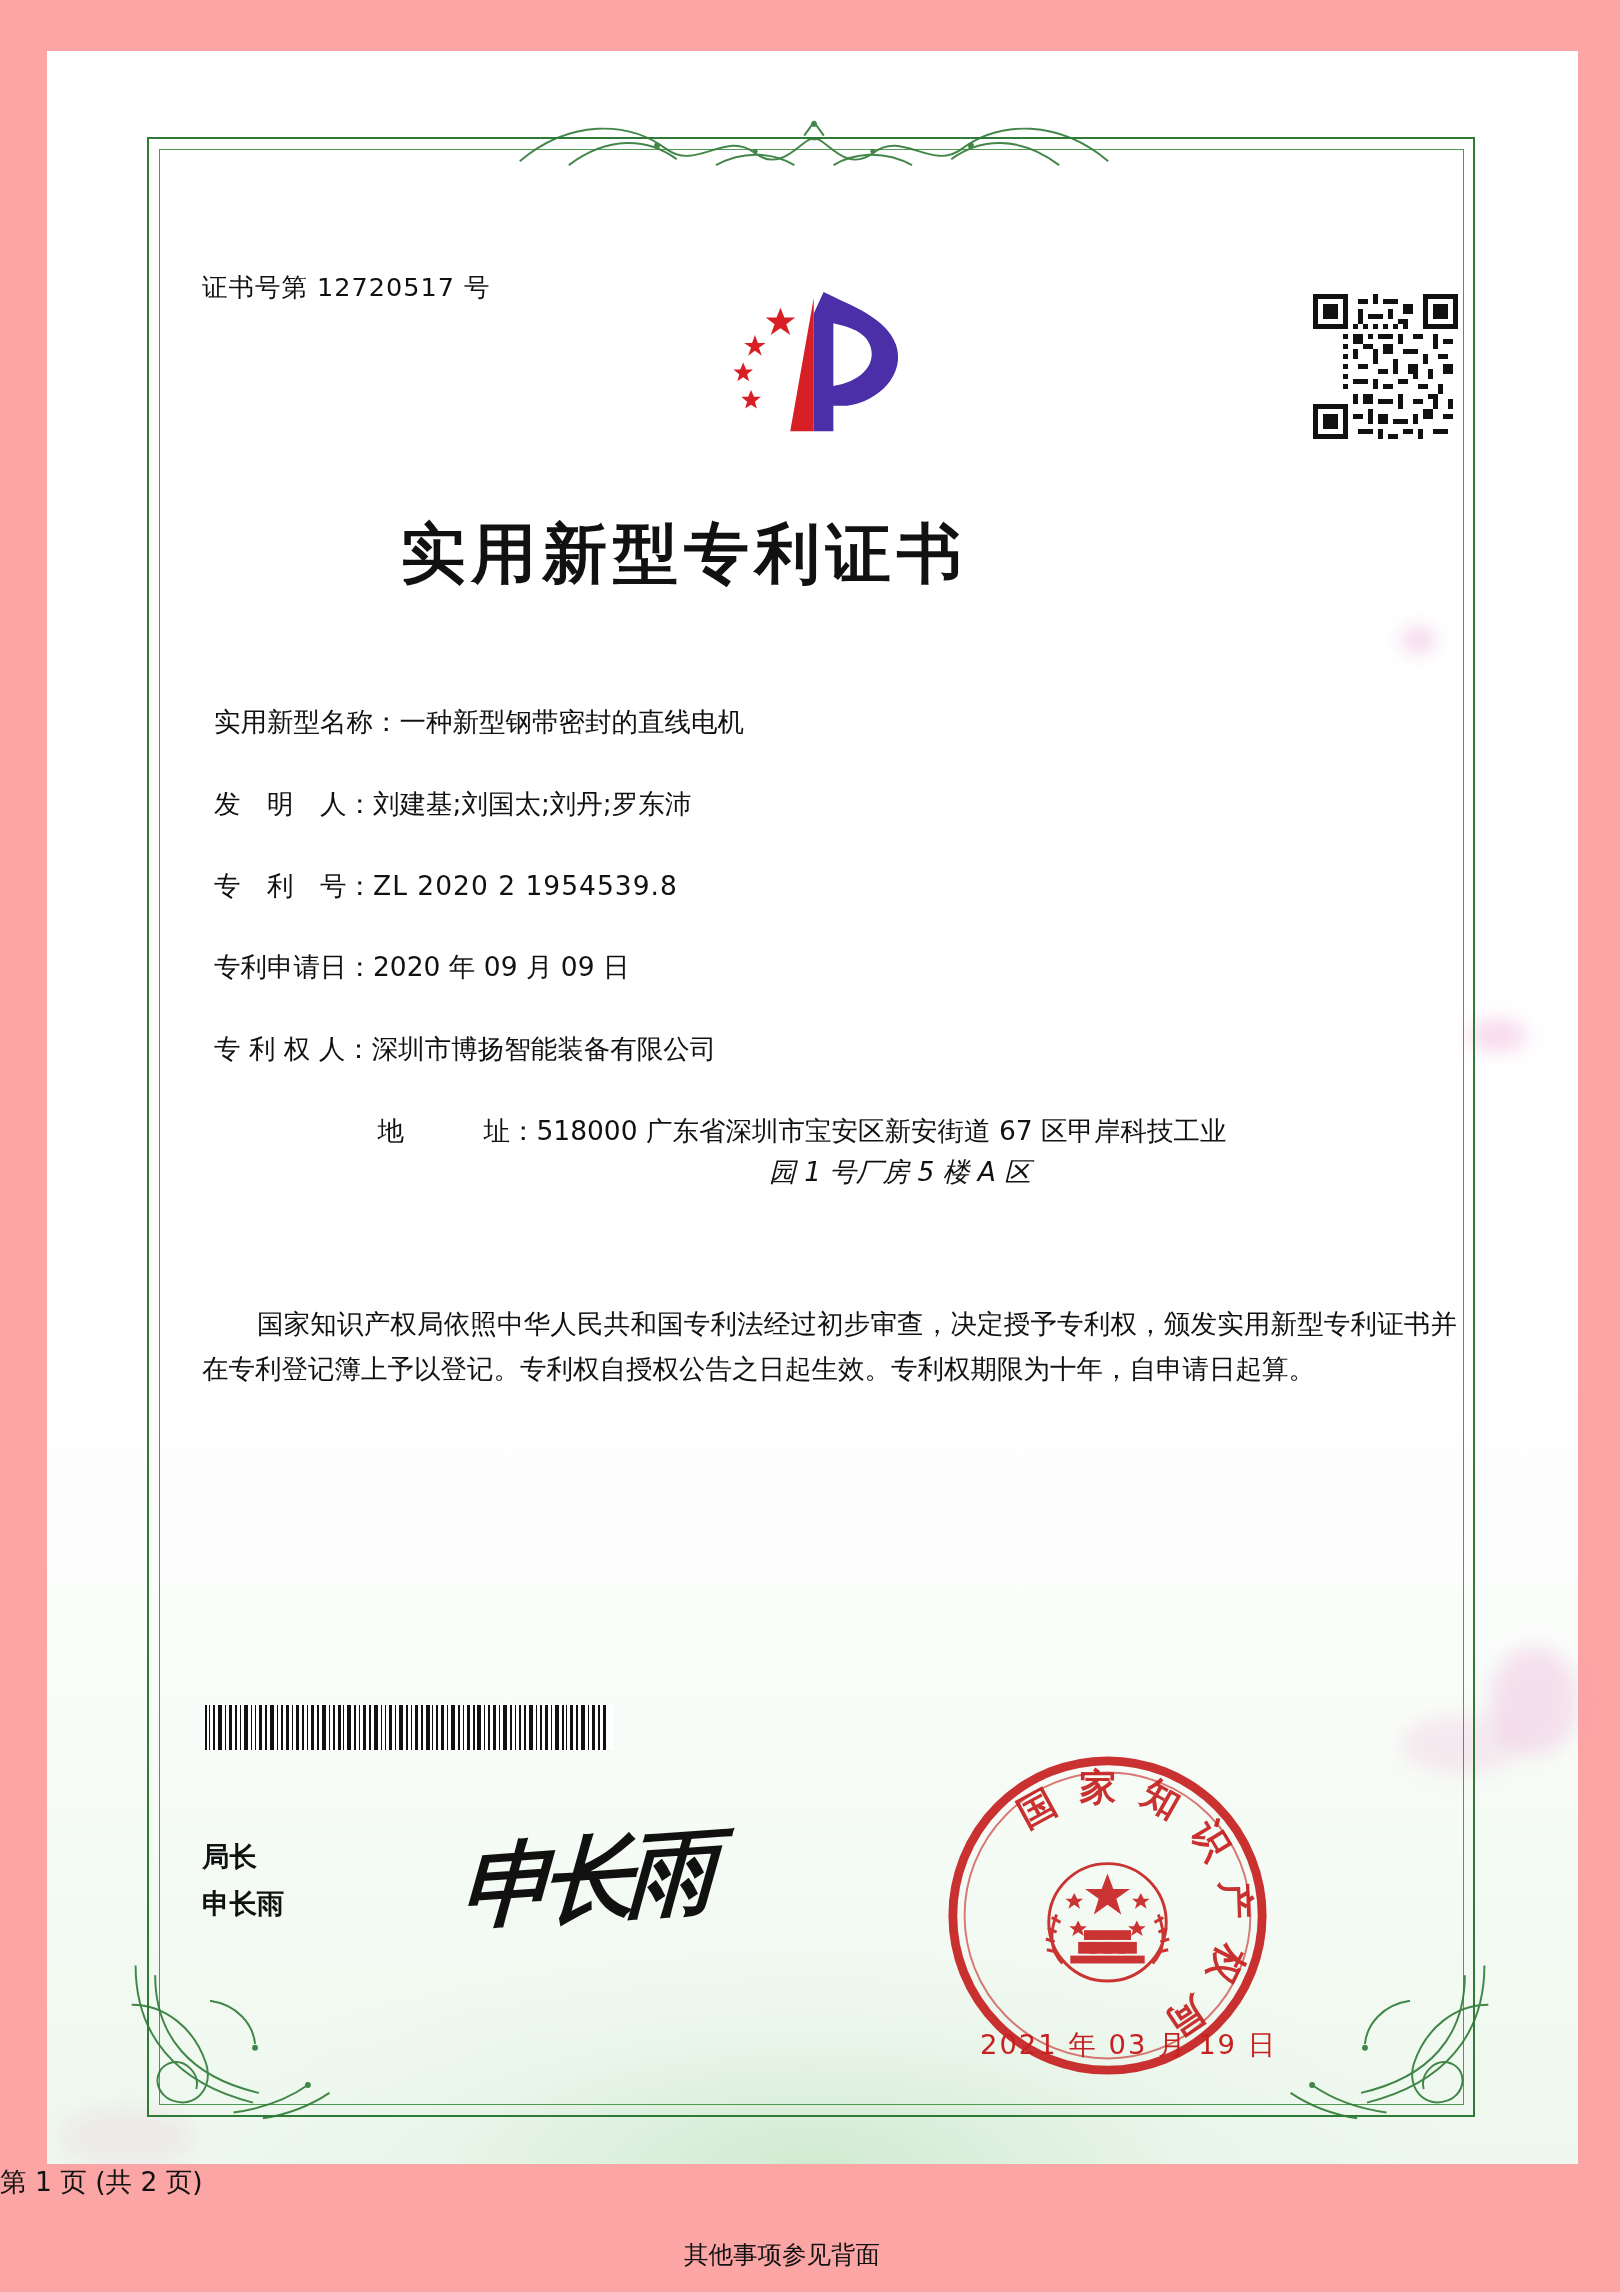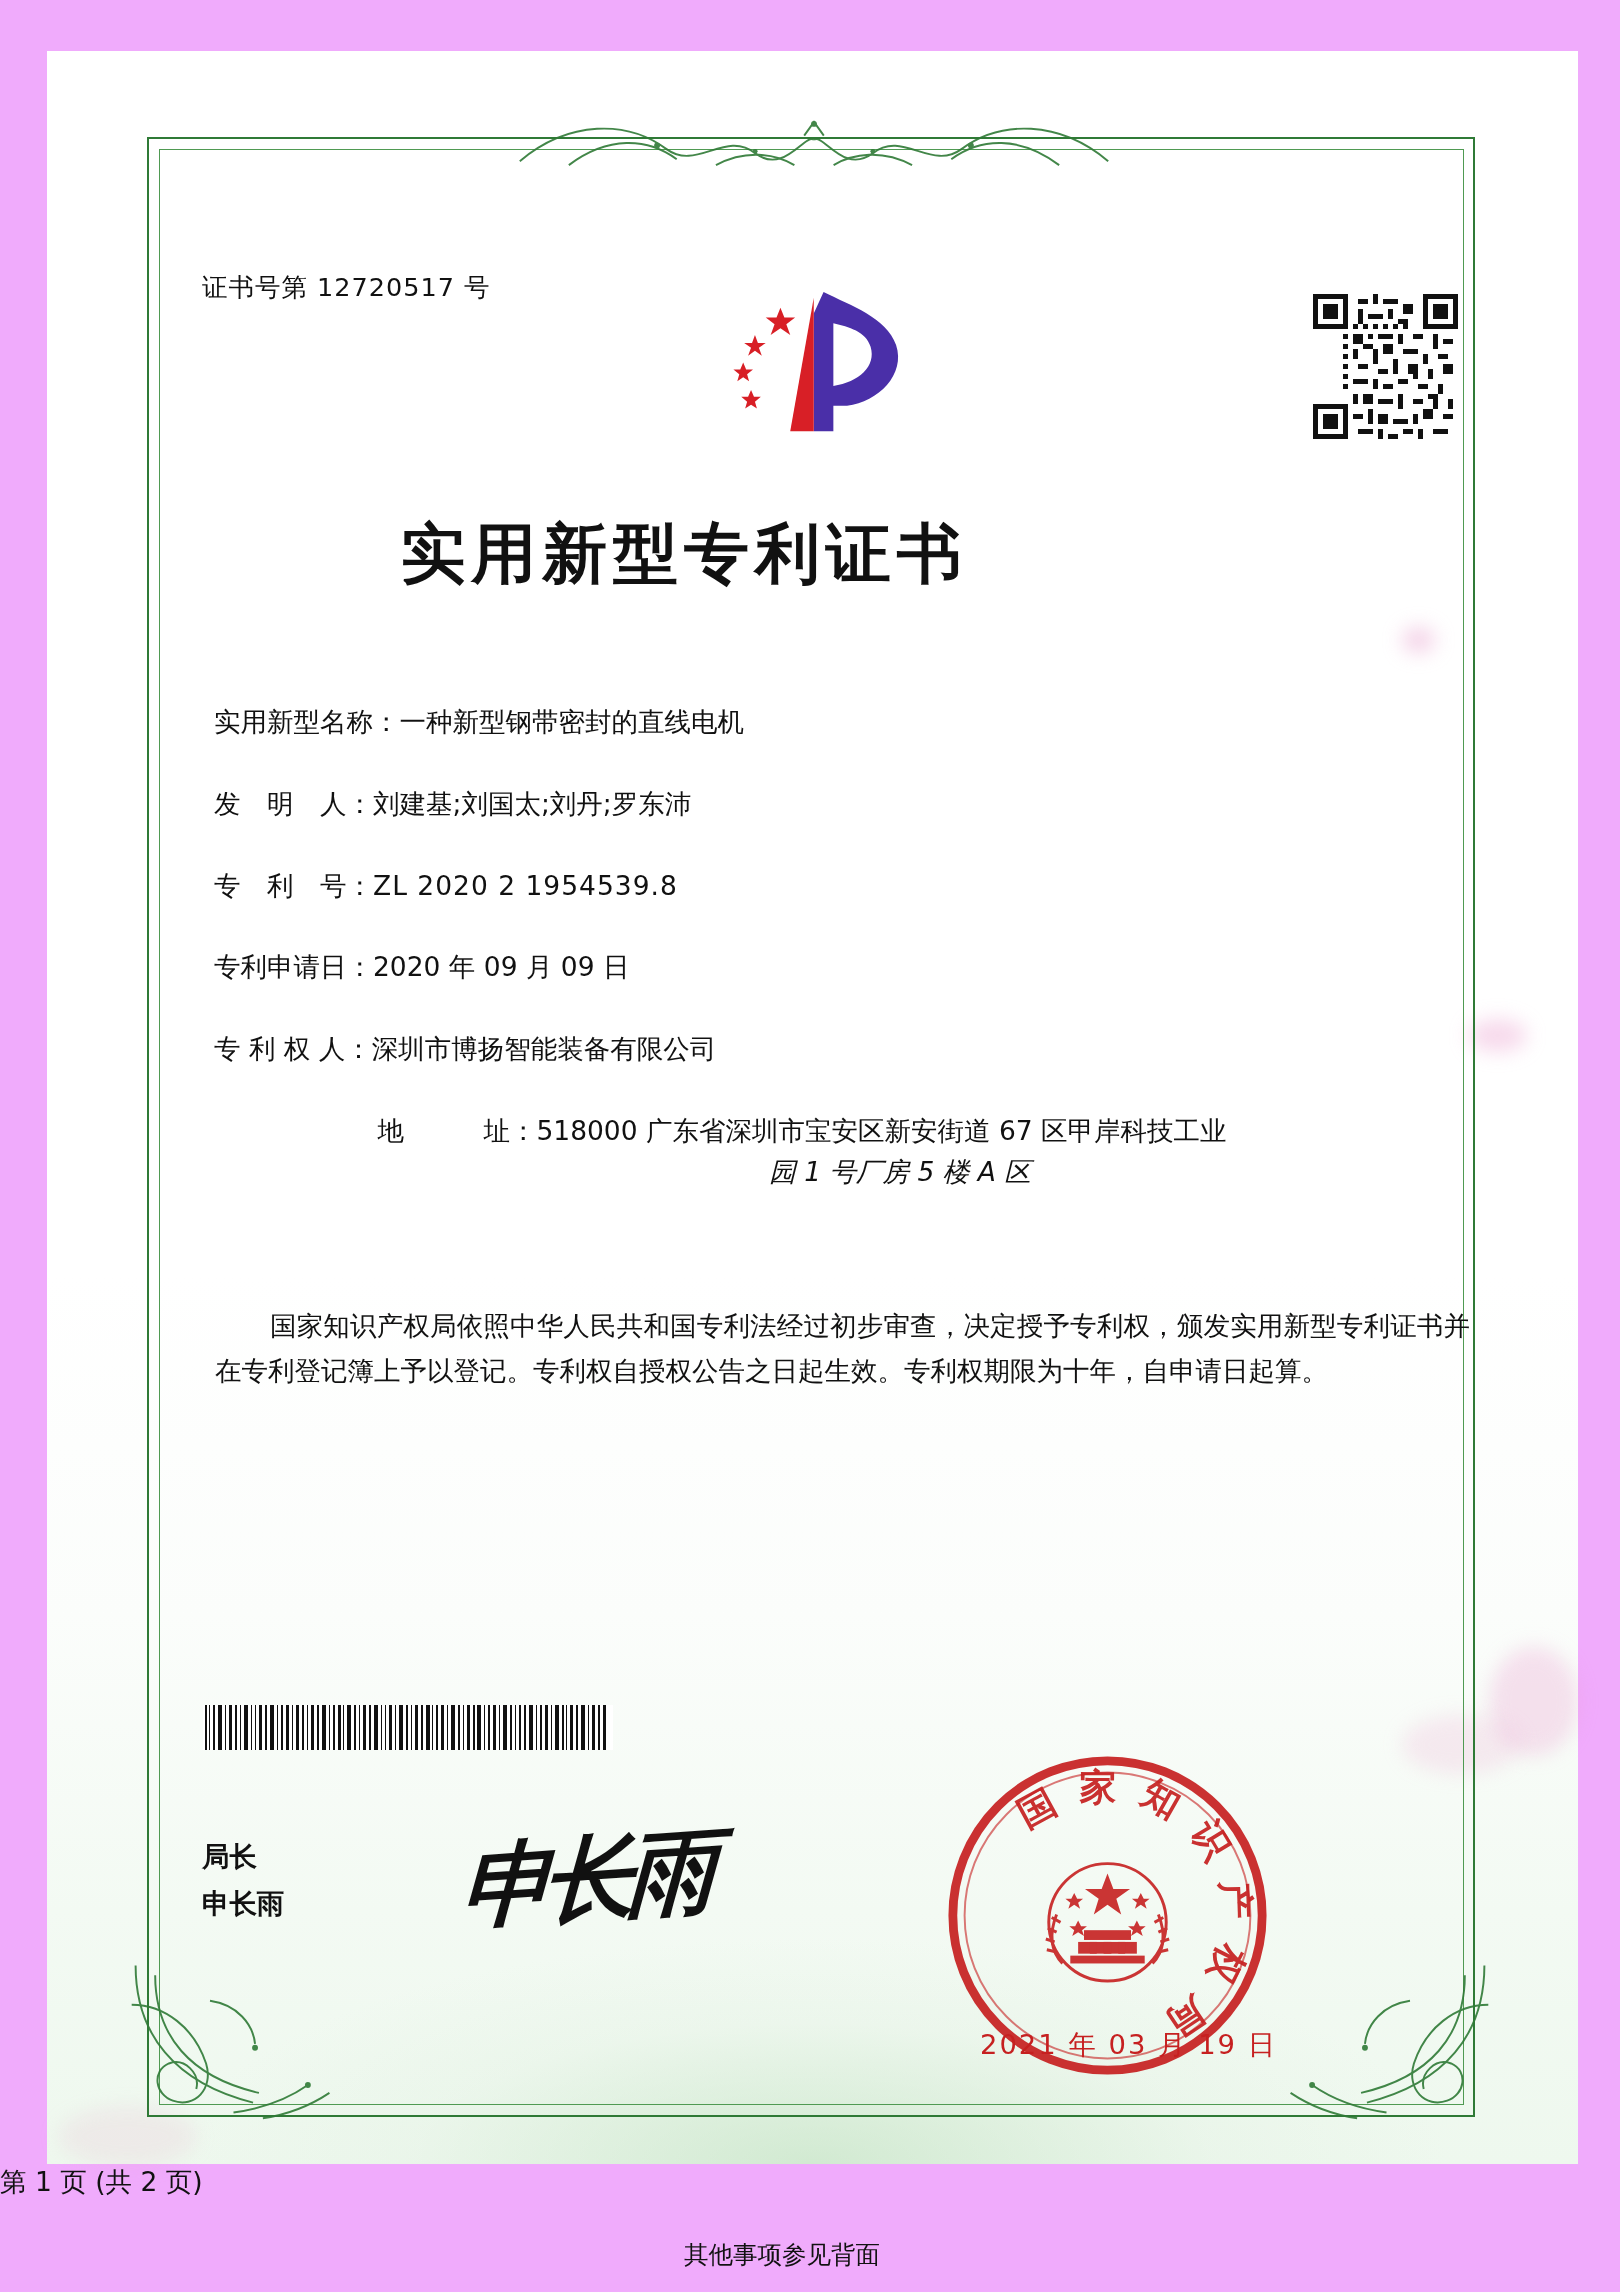--- a/index.html
+++ b/index.html
@@ -14,21 +14,21 @@
     font-family: "Liberation Serif", "DejaVu Serif", serif;
     overflow: hidden;
   }
 
   
   .sheet {
     position: absolute;
     left: 0; top: 0;
     width: 1620px;
     height: 2293px;
-    background: #f0abfc;
+    background: #fca5a5;
   }
   
   .paper {
     position: absolute;
     left: 47px;
     top: 51px;
     width: 1531px;
     height: 2113px;
     background:
       radial-gradient(ellipse 882px 314px at 50% 100%, rgba(186,222,186,0.55) 0%, rgba(221,238,221,0.25) 45%, rgba(255,255,255,0) 72%),
@@ -144,22 +144,21 @@
   
   .paras {
     position: absolute;
     left: 202px;
     top: 1304px;
     width: 1255px;
     font-size: 26.5px;
     line-height: 45px;
     color: #111;
     text-align: justify;
-    font-family: Liberation Serif, serif;
-    margin-left: 13px;
+    font-family: Liberation Mono, monospace;
   }
   .paras p { margin: 0 0 5.9px 0; text-indent: 55px; }
 
   
   .barcode {
     position: absolute;
     left: 202px; top: 1705px;
     width: 412px; height: 45px;
   }
 

